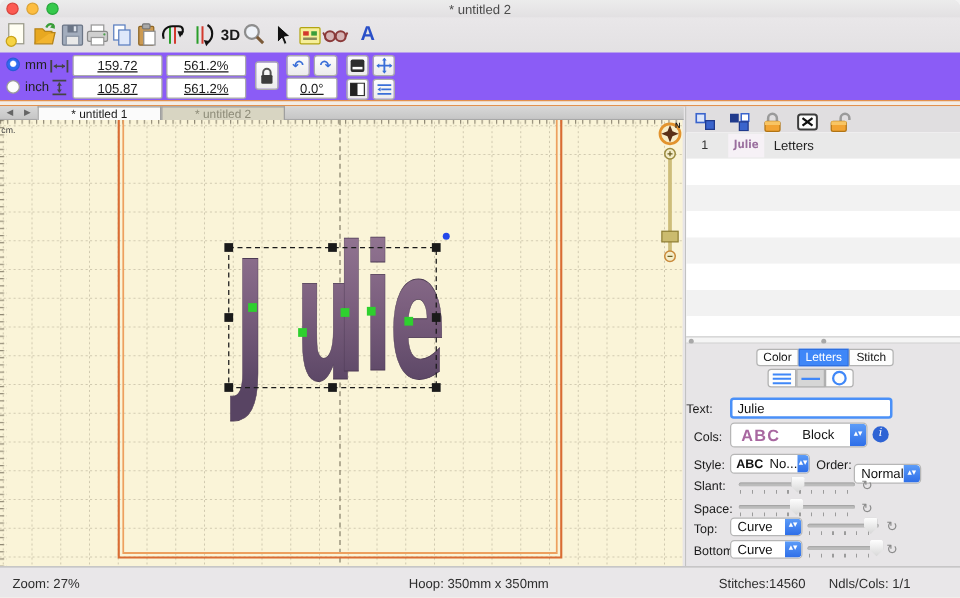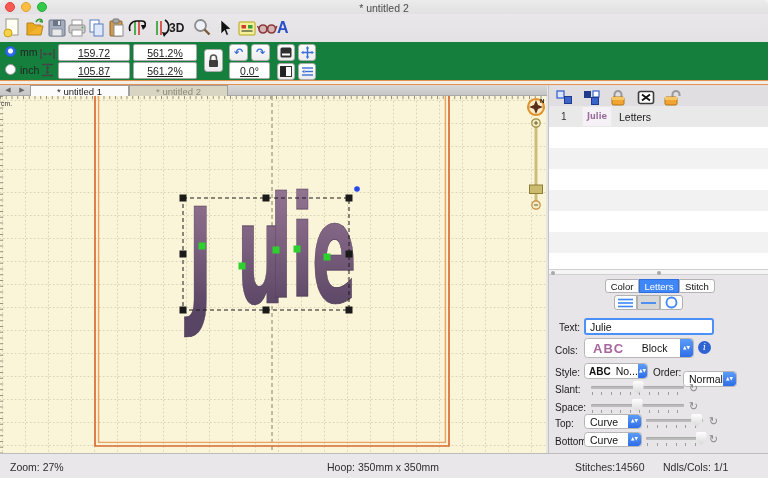--- a/index.html
+++ b/index.html
@@ -10,22 +10,22 @@
     background:#e7e5e7; border-radius:6px 6px 0 0;
     font-family:"Liberation Sans", sans-serif;
   }
   .abs { position:absolute; }
   
   #titlebar { left:0; top:0; width:768px; height:14px;
     background:linear-gradient(#ececec,#e2e0e2); border-radius:6px 6px 0 0; }
   .tl { width:10px; height:10px; border-radius:50%; top:2px; }
   #title { left:0; top:2px; width:768px; text-align:center; font-size:10.5px; color:#4c4c4c; }
   #toolbar { left:0; top:14px; width:768px; height:28px; background:linear-gradient(#e9e7e9,#e3e1e3); }
-  .tb-btn { top:2px; width:23px; height:23px; display:flex; align-items:center; justify-content:flex-start; }
-  #controls { left:0; top:42px; width:768px; height:38px; background:#15803d; }
+  .tb-btn { top:2px; width:23px; height:23px; display:flex; align-items:center; justify-content:flex-end; }
+  #controls { left:0; top:42px; width:768px; height:38px; background:#8b5cf6; }
   .radio { width:11px; height:11px; border-radius:50%; border:1px solid #9a9a9a; background:#fdfdfd; }
   .radio.sel { background:radial-gradient(circle at 50% 45%, #fff 0 2px, #2d6cf0 3px); border-color:#2a5cd8; }
   .ulabel { font-size:10.5px; color:#222; }
   .field { background:#fff; border:1px solid #ababab; border-radius:2px; font-size:10.5px;
     text-align:center; color:#1a1a1a; font-family:"Liberation Sans",sans-serif; }
   .mini-btn { background:linear-gradient(#fdfdfd,#ececec); border:1px solid #ababab; border-radius:3px;
     display:flex; align-items:center; justify-content:center; }
   .glyph-blue { color:#3a6fd8; font-family:"DejaVu Sans",sans-serif; font-weight:bold; }
   #separator { left:0; top:80px; width:768px; height:5px; background:#f3ede6;
     border-top:1.6px solid #e2914f; border-bottom:1.6px solid #e2914f; }
@@ -421,21 +421,21 @@
         <svg width="15" height="10">
             <line x1="0" y1="5" x2="15" y2="5" stroke="#3f87f8" stroke-width="1.8"></line>
           </svg>
       </div>
       <div class="abs lineicon" style="left:111px;top:20px;border-radius:0 3px 3px 0">
         <svg width="13" height="13">
             <circle cx="6.5" cy="6.5" r="5" fill="none" stroke="#3f87f8" stroke-width="1.8"></circle>
           </svg>
       </div>
 
-      <span class="abs plabel" style="left:10px;top:47px">Text:</span>
+      <span class="abs plabel" style="left:0;top:47px">Text:</span>
       <input class="abs" id="text-input" style="left: 35px; top: 43px; width: 130px; height: 17px;" value="Julie">
 
       <span class="abs plabel" style="left:6px;top:70px">Cols:</span>
       <div class="abs combo" style="left:35px;top:63px;width:110px;height:20px">
         <span style="font-size:13px;font-weight:bold;color:#a867a0;padding-left:8px;letter-spacing:1px">ABC</span>
         <span class="val" style="text-align:center">Block</span>
         <span class="arrows">▲▼</span>
       </div>
       <div class="abs" style="left:149px;top:66px;width:13px;height:13px;border-radius:50%;background:#2e63d4;color:#fff;font-size:9px;font-style:italic;text-align:center;line-height:13px;font-family:'DejaVu Serif',serif">i</div>
 

